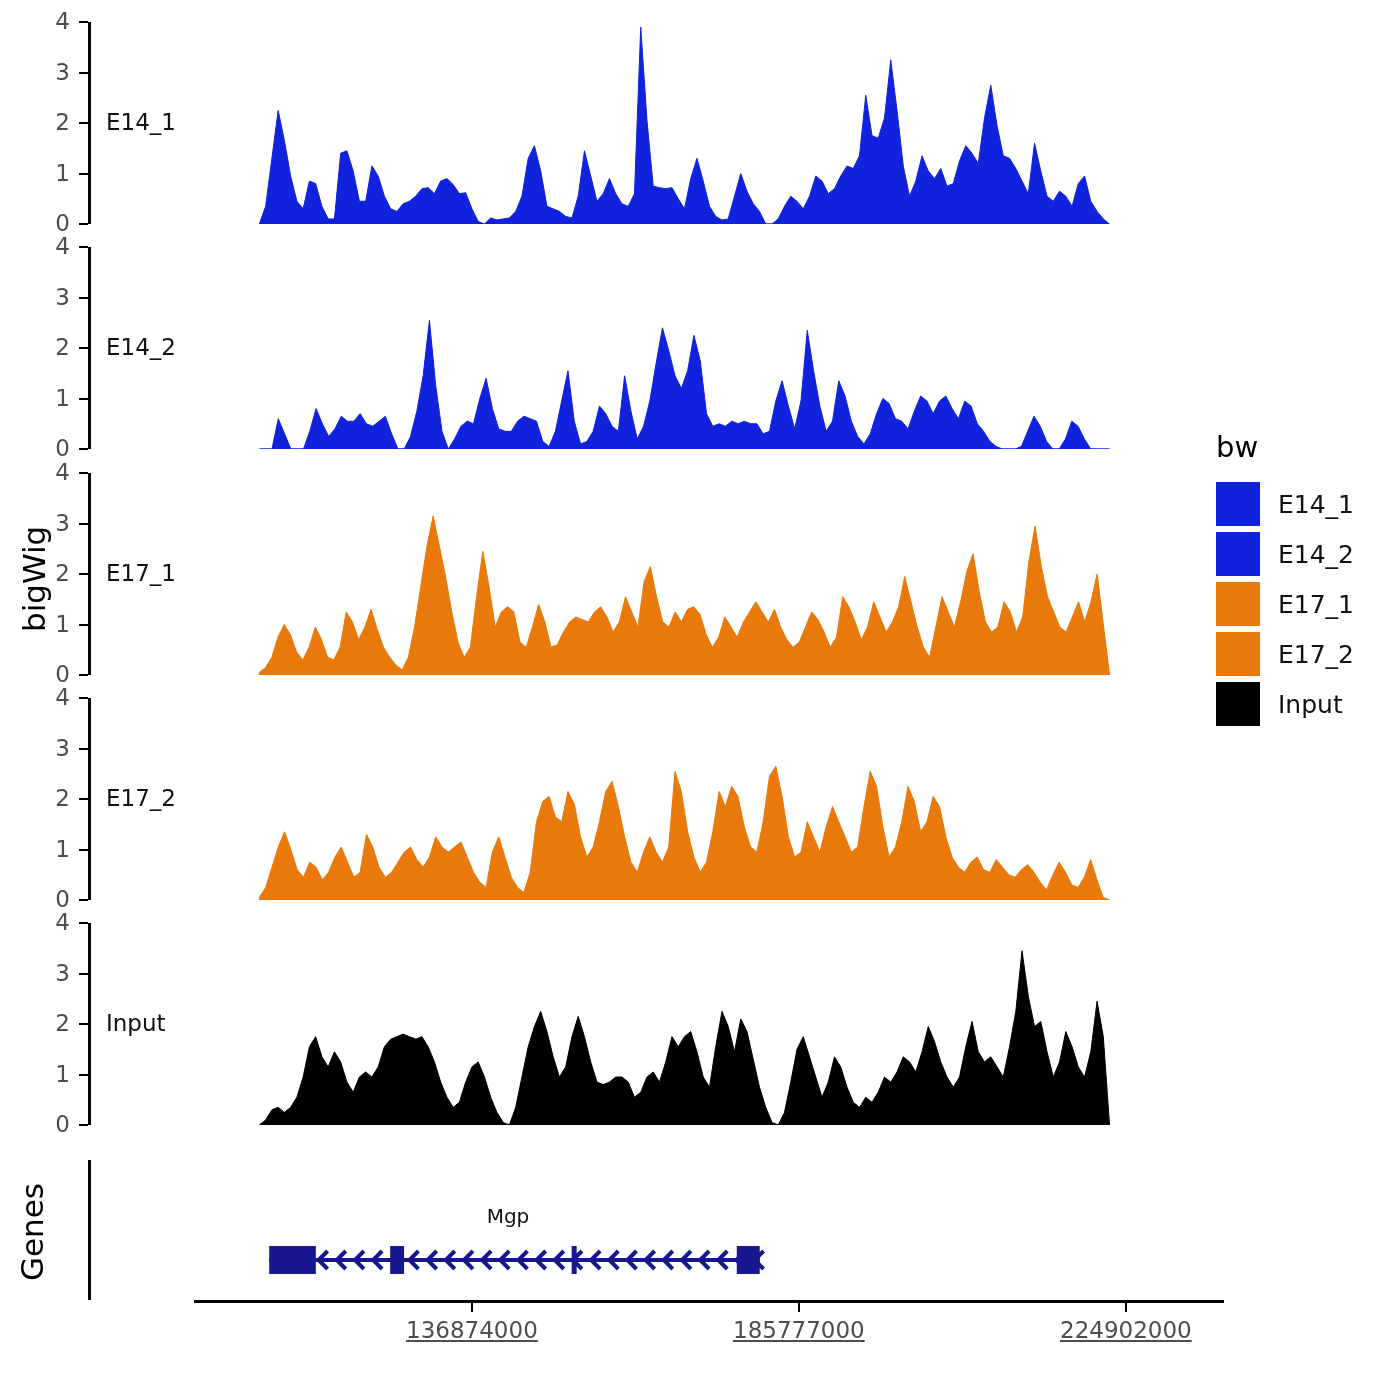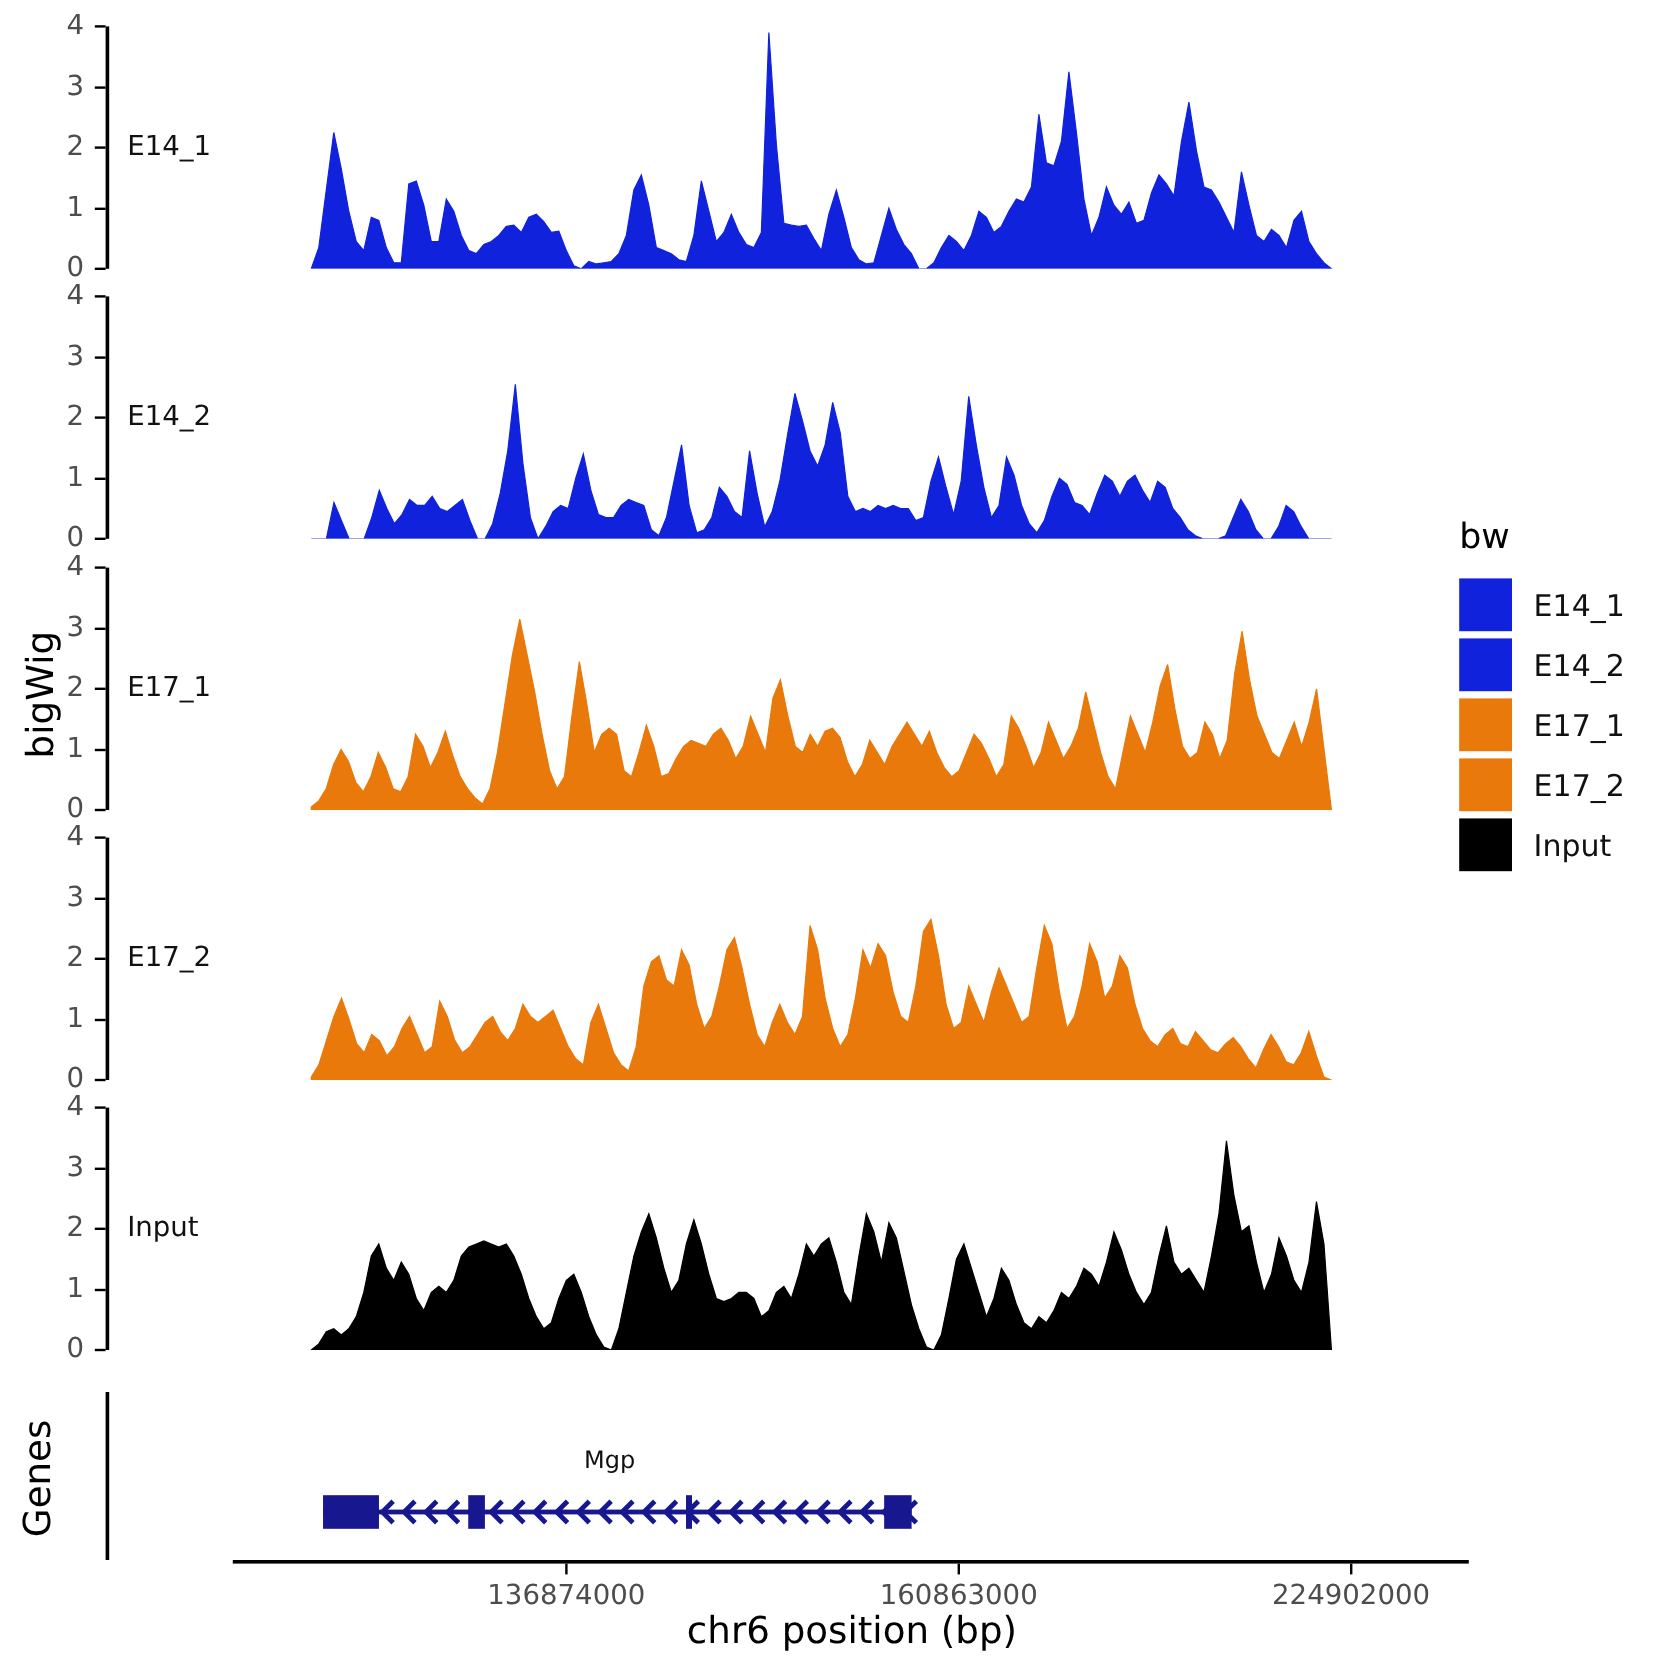--- a/index.html
+++ b/index.html
@@ -66,20 +66,21 @@
 
   
   .xaxis-line{position:absolute;height:3px;background:#000;}
   .xtick{position:absolute;width:2px;height:9px;background:#000;}
   .xticklab{
     position:absolute;
     font-size:23px;
     color:#4d4d4d;
     white-space:nowrap;
     text-align:center;
+    text-decoration:underline;
   }
 
   
   .legend{position:absolute;}
   .legend-title{
     position:absolute;
     font-size:29px;
     color:#000;
     white-space:nowrap;
   }
@@ -94,21 +95,20 @@
 </style>
 </head>
 <body>
 
 <div id="root">
 
   <div class="axis-title-y" style="left:-46px;top:534px;width:160px;">bigWig</div>
 
   <div class="axis-title-y" style="left:-38px;top:1193px;width:140px;">Genes</div>
 
-  <div class="axis-title-x" style="left:196px;top:1341px;width:1028px;">chr6 position (bp)</div>
 
   <div id="panels">
       <div class="panel" style="left: 88px; top: 22px; width: 1136px; height: 202px;">
         <div class="panel-axis"></div>
         <div class="tick" style="top: 201px;"></div>
         <div class="ticklab" style="left: -64px; width: 46px; top: 190px;">0</div>
         <div class="tick" style="top: 150.5px;"></div>
         <div class="ticklab" style="left: -64px; width: 46px; top: 139.5px;">1</div>
         <div class="tick" style="top: 100px;"></div>
         <div class="ticklab" style="left: -64px; width: 46px; top: 89px;">2</div>
@@ -240,21 +240,21 @@
         </svg>
     </div>
     <div class="gene-name" style="left:330px;top:44px;width:180px;">Mgp</div>
   </div>
 
   <div class="xaxis-line" style="left:194px;top:1300px;width:1030px;"></div>
   <div id="xticks">
       <div class="xtick" style="left: 470.937px; top: 1303px;"></div>
       <div class="xticklab" style="left: 361.937px; top: 1317px; width: 220px;">136874000</div>
       <div class="xtick" style="left: 797.921px; top: 1303px;"></div>
-      <div class="xticklab" style="left: 688.921px; top: 1317px; width: 220px;">160863000</div>
+      <div class="xticklab" style="left: 688.921px; top: 1317px; width: 220px;">185777000</div>
       <div class="xtick" style="left: 1124.9px; top: 1303px;"></div>
       <div class="xticklab" style="left: 1015.9px; top: 1317px; width: 220px;">224902000</div>
     </div>
 
   <div class="legend" style="left:1216px;top:430px;width:180px;height:260px;">
     <div class="legend-title" style="left:0;top:0;">bw</div>
     <div id="legend-rows">
         <div class="legend-row" style="left: 0px; top: 52px;">
           <span class="legend-key" style="background: rgb(17, 34, 221);"></span>
           <span class="legend-lab">E14_1</span>

